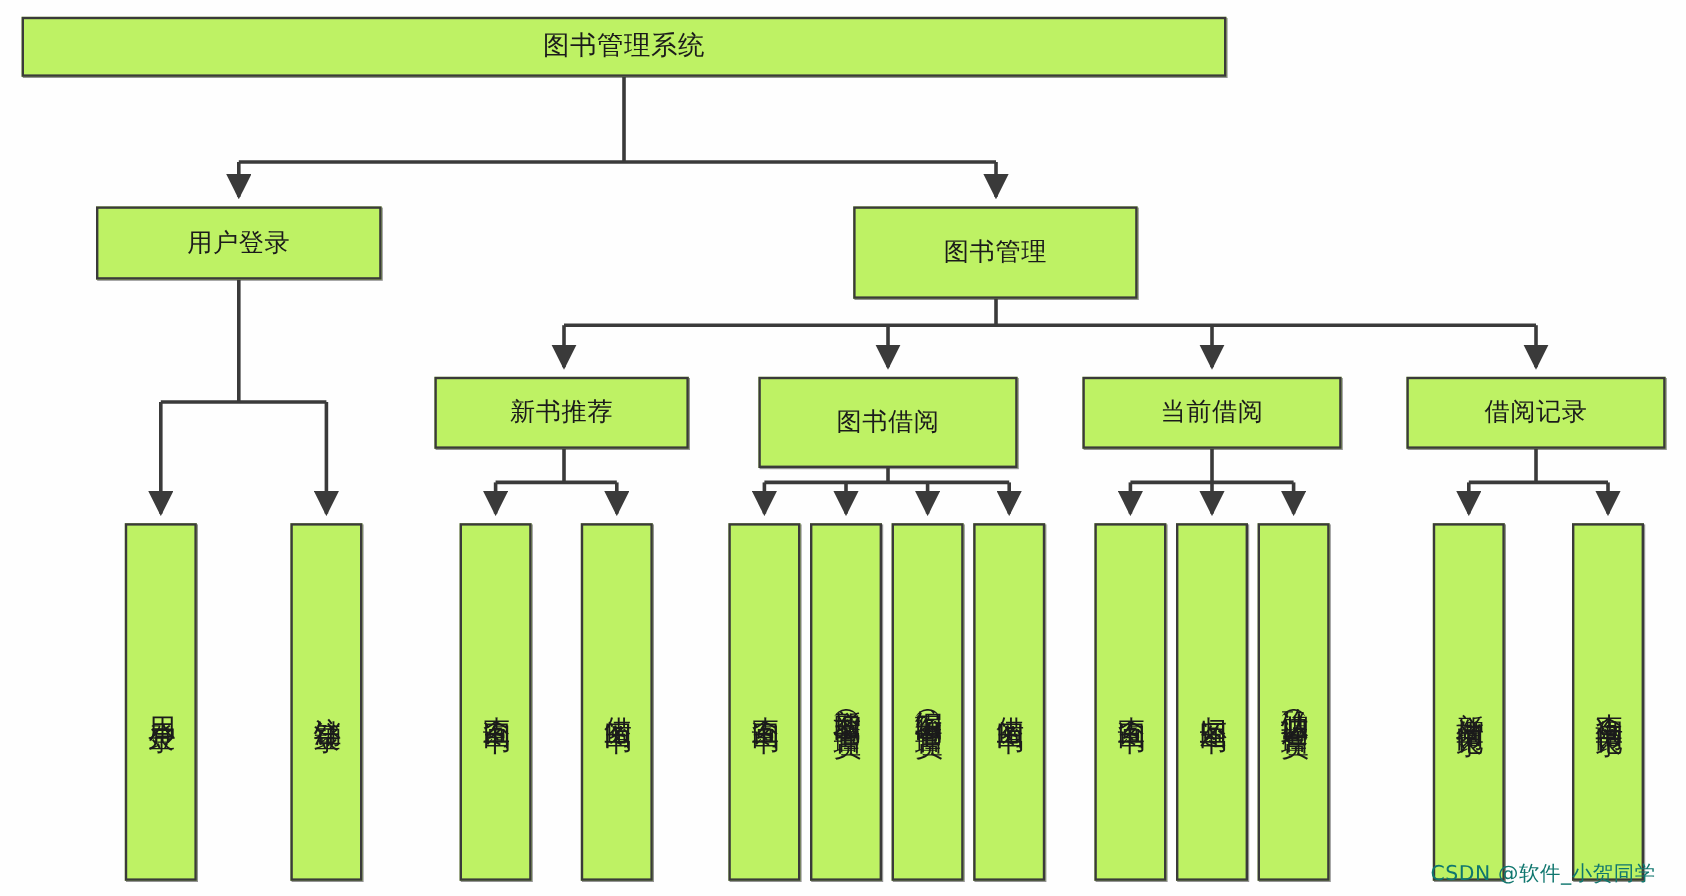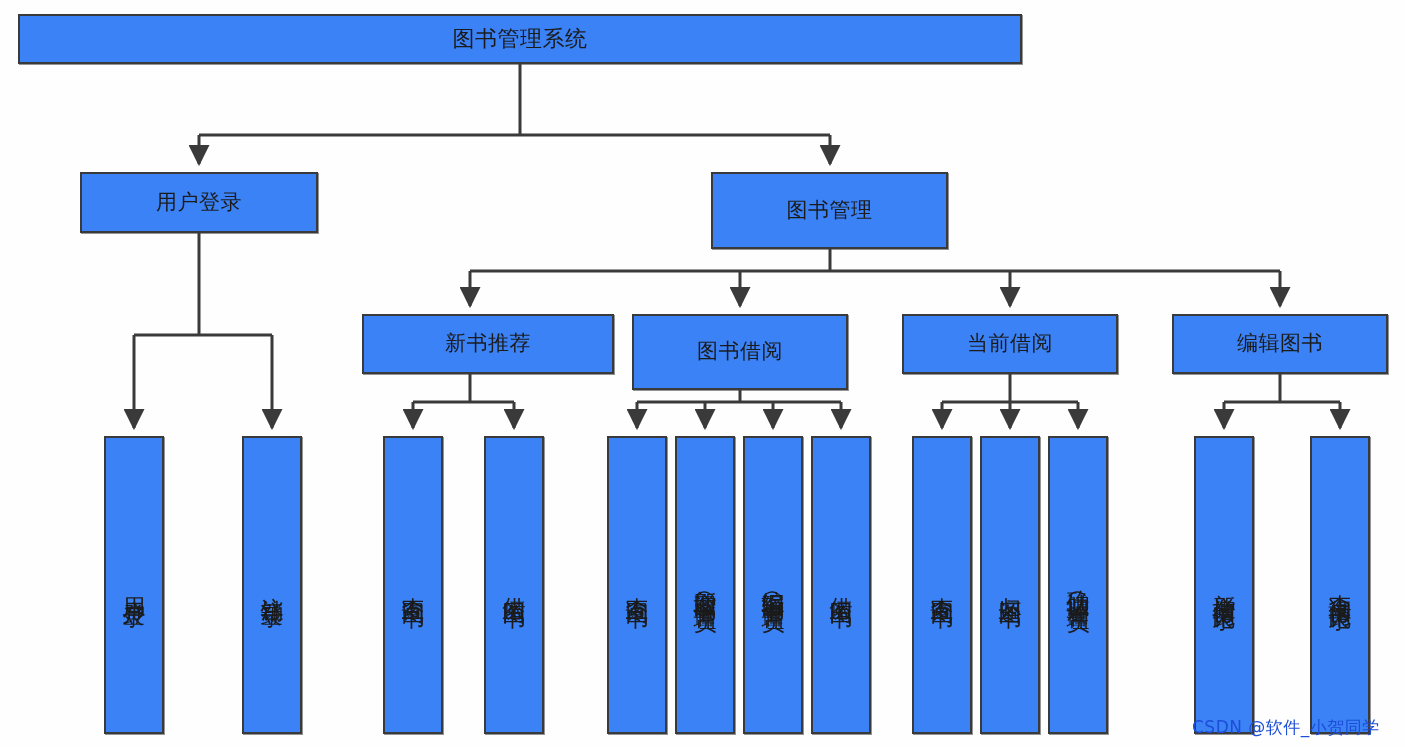--- a/index.html
+++ b/index.html
@@ -22,21 +22,21 @@
     position: absolute;
     left: 0;
     top: 0;
     width: 1405px;
     height: 747px;
     pointer-events: none;
   }
   .node {
     position: absolute;
     box-sizing: border-box;
-    background: #3b82f6;
+    background: #bef264;
     border: 2px solid #3a3a3a;
     display: flex;
     align-items: center;
     justify-content: center;
     color: #1b1b1b;
     box-shadow: 1px 1px 0 rgba(60,60,60,0.55);
   }
   .node .label {
     display: block;
     text-align: center;
@@ -60,21 +60,21 @@
     writing-mode: vertical-rl;
     text-orientation: upright;
     font-size: 23px;
     line-height: 1.0;
     letter-spacing: 3px;
     white-space: nowrap;
     max-height: 278px;
   }
   .watermark {
     position: absolute;
-    color: #1d4ed8;
+    color: #0f766e;
     font-size: 17px;
     letter-spacing: 0.5px;
     white-space: nowrap;
     user-select: none;
   }
 </style>
 </head>
 <body>
 
 <div id="canvas">
@@ -133,31 +133,31 @@
     <span class="label">图书管理系统</span>
   </div>
 
   <div class="node horiz" style="left:80px; top:172px; width:238px; height:61px;">
     <span class="label">用户登录</span>
   </div>
   <div class="node horiz" style="left:711px; top:172px; width:237px; height:77px;">
     <span class="label">图书管理</span>
   </div>
 
-  <div class="node horiz" style="left:362px; top:314px; width:252px; height:60px;">
+  <div class="node horiz" style="left:362px; top:314px; width:212px; height:60px;">
     <span class="label">新书推荐</span>
   </div>
   <div class="node horiz" style="left:632px; top:314px; width:216px; height:76px;">
     <span class="label">图书借阅</span>
   </div>
   <div class="node horiz" style="left:902px; top:314px; width:216px; height:60px;">
     <span class="label">当前借阅</span>
   </div>
   <div class="node horiz" style="left:1172px; top:314px; width:216px; height:60px;">
-    <span class="label">编辑图书</span>
+    <span class="label">借阅记录</span>
   </div>
 
   <div class="node vert" style="left:104px; top:436px; width:60px; height:298px;">
     <span class="label">用户登录</span>
   </div>
   <div class="node vert" style="left:242px; top:436px; width:60px; height:298px;">
     <span class="label">注销登录</span>
   </div>
 
   <div class="node vert" style="left:383px; top:436px; width:60px; height:298px;">

